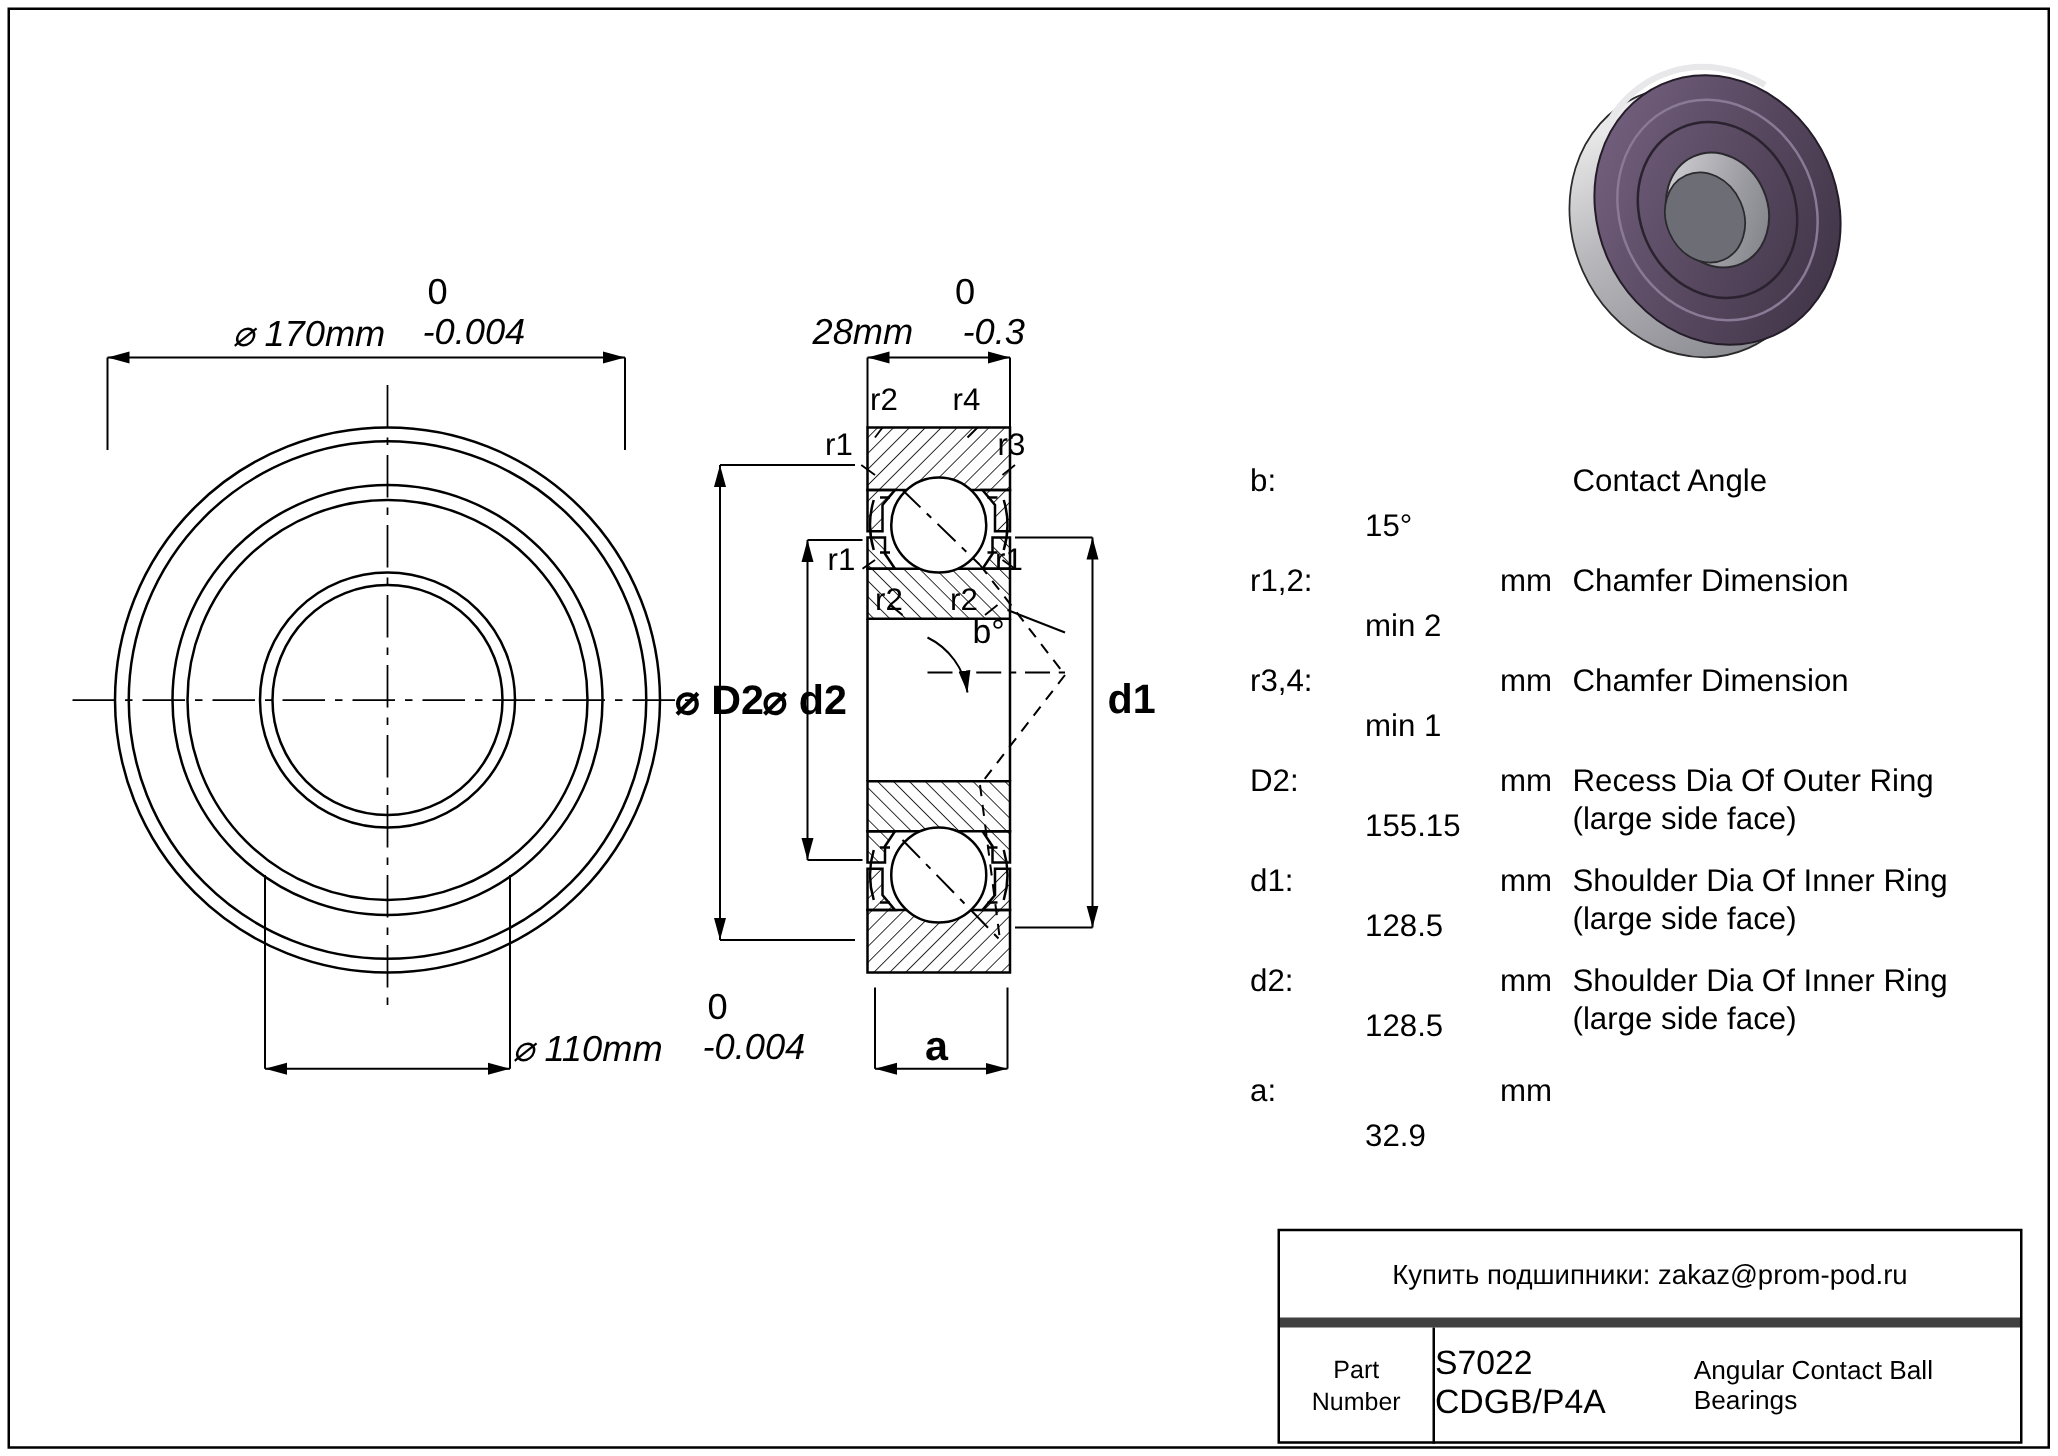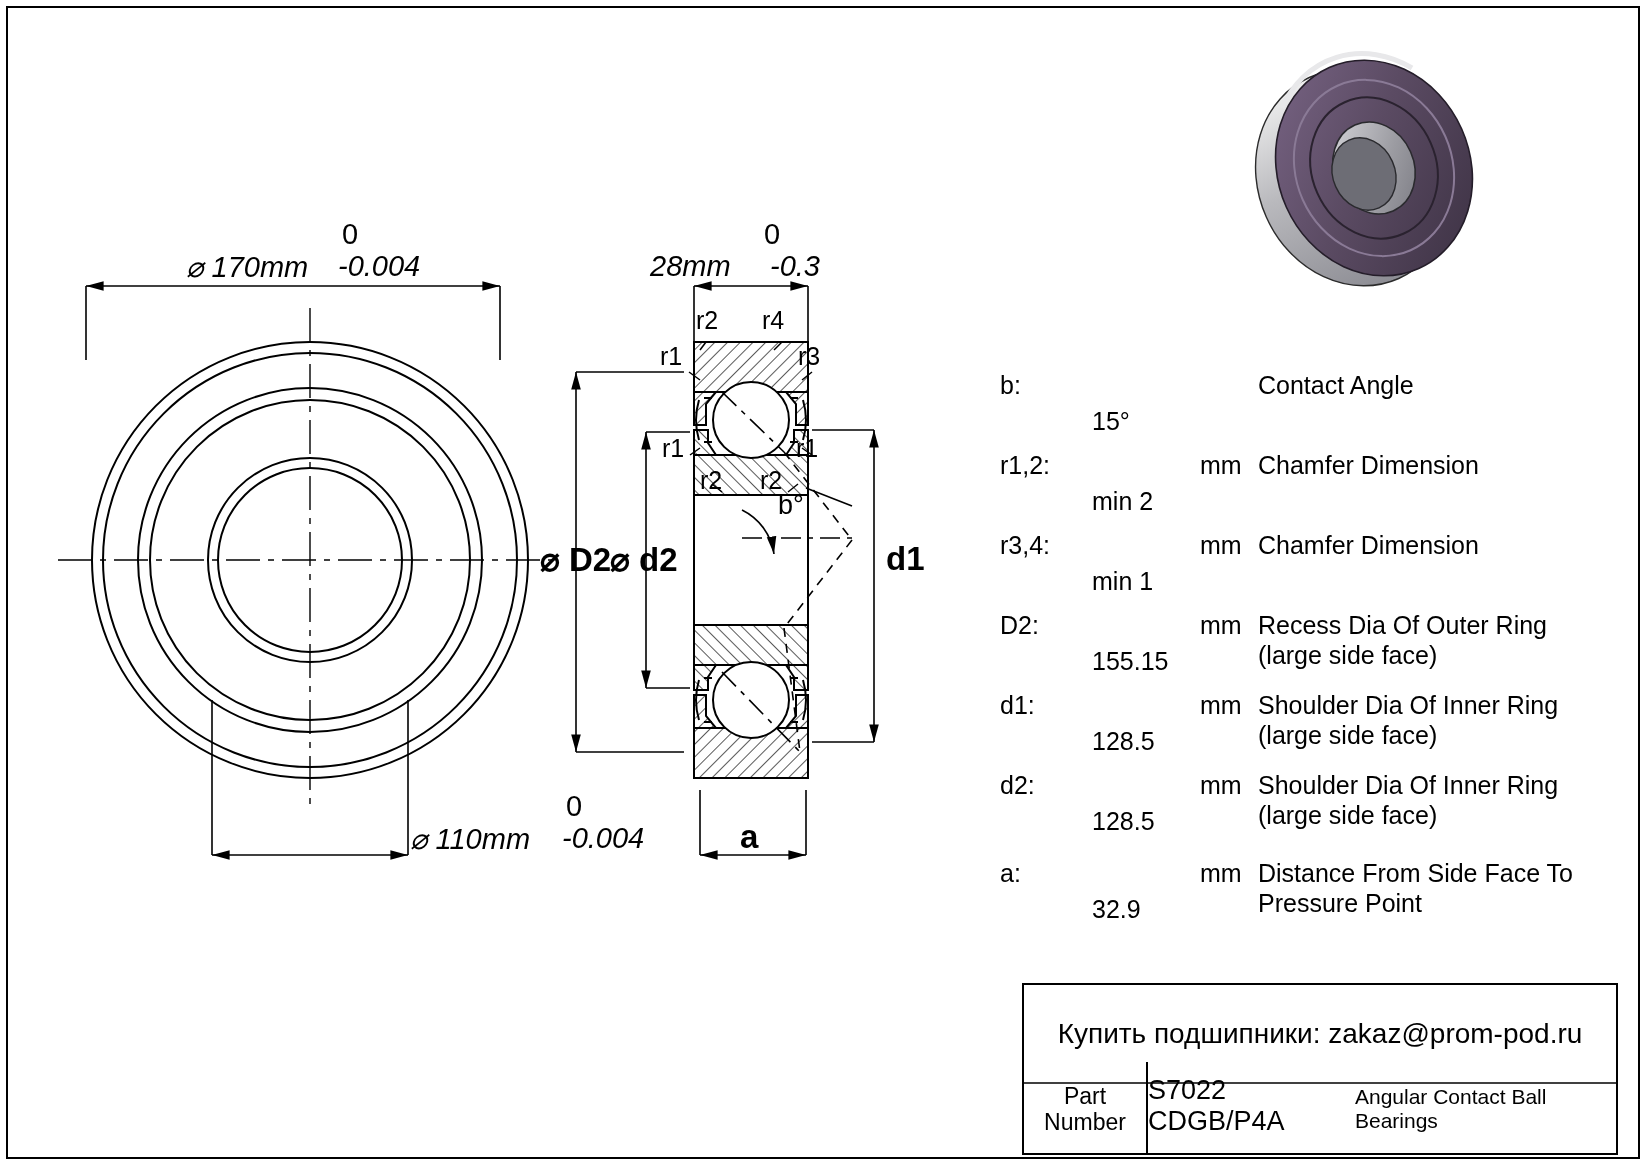--- a/index.html
+++ b/index.html
@@ -95,44 +95,44 @@
     top: 983px;
     width: 596px;
     height: 172px;
     border: 2px solid #000;
     box-sizing: border-box;
   }
   #tb-email {
     position: absolute;
     left: 0; top: 0;
     width: 100%;
-    height: 99px;
-    border-bottom: 2px solid #404040;
+    height: 77px;
+    border-bottom: 8px solid #404040;
     box-sizing: border-box;
     display: flex;
     align-items: center;
     justify-content: center;
-    font-size: 28px;
+    font-size: 22px;
   }
   #tb-lower {
     position: absolute;
     left: 0; top: 77px;
     width: 100%;
     height: 93px;
     display: flex;
   }
   #tb-partlabel {
     width: 124px;
     border-right: 2px solid #000;
     box-sizing: border-box;
     display: flex;
     flex-direction: column;
     align-items: center;
     justify-content: center;
-    font-size: 23px;
+    font-size: 20px;
     line-height: 26px;
   }
   #tb-partinfo {
     flex: 1;
     display: flex;
     flex-direction: row;
     align-items: center;
     justify-content: center;
   }
   #tb-partnumber {
@@ -401,22 +401,20 @@
       <div class="spec-val">128.5</div>
       <div class="spec-unit">mm</div>
       <div class="spec-desc" style="white-space:pre-line;">Shoulder Dia Of Inner Ring
 (large side face)</div>
     </div>
 
     <div class="spec-row" style="margin-top:22px;">
       <div class="spec-sym">a:</div>
       <div class="spec-val">32.9</div>
       <div class="spec-unit">mm</div>
-      <div class="spec-desc" style="white-space:pre-line;">Distance From Side Face To
-Pressure Point</div>
     </div>
 
   </div>
 
   <div id="title-block">
     <div id="tb-email">Купить подшипники: zakaz@prom-pod.ru</div>
     <div id="tb-lower">
       <div id="tb-partlabel">
         <span>Part</span>
         <span>Number</span>

